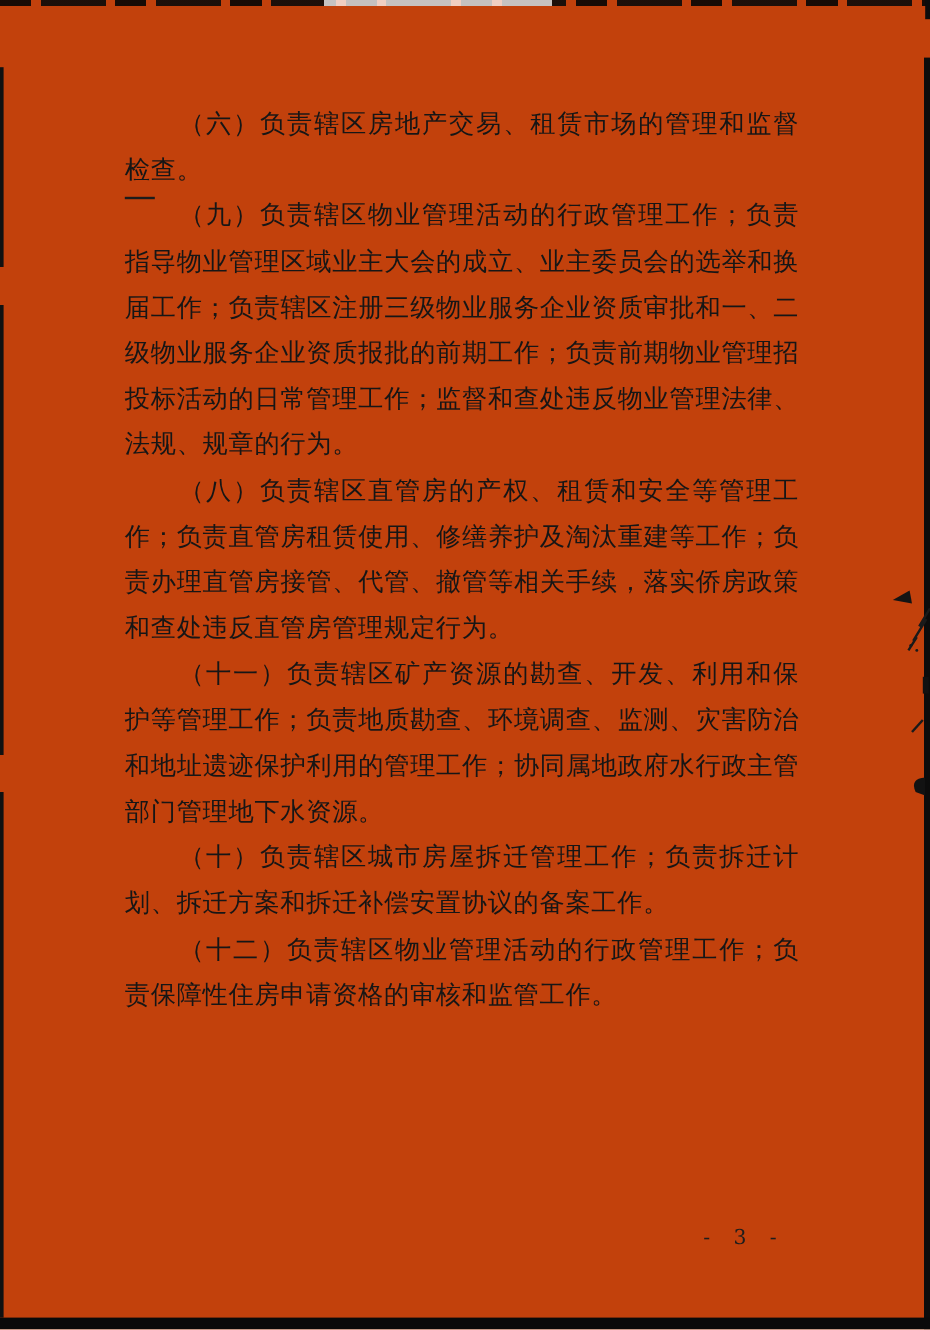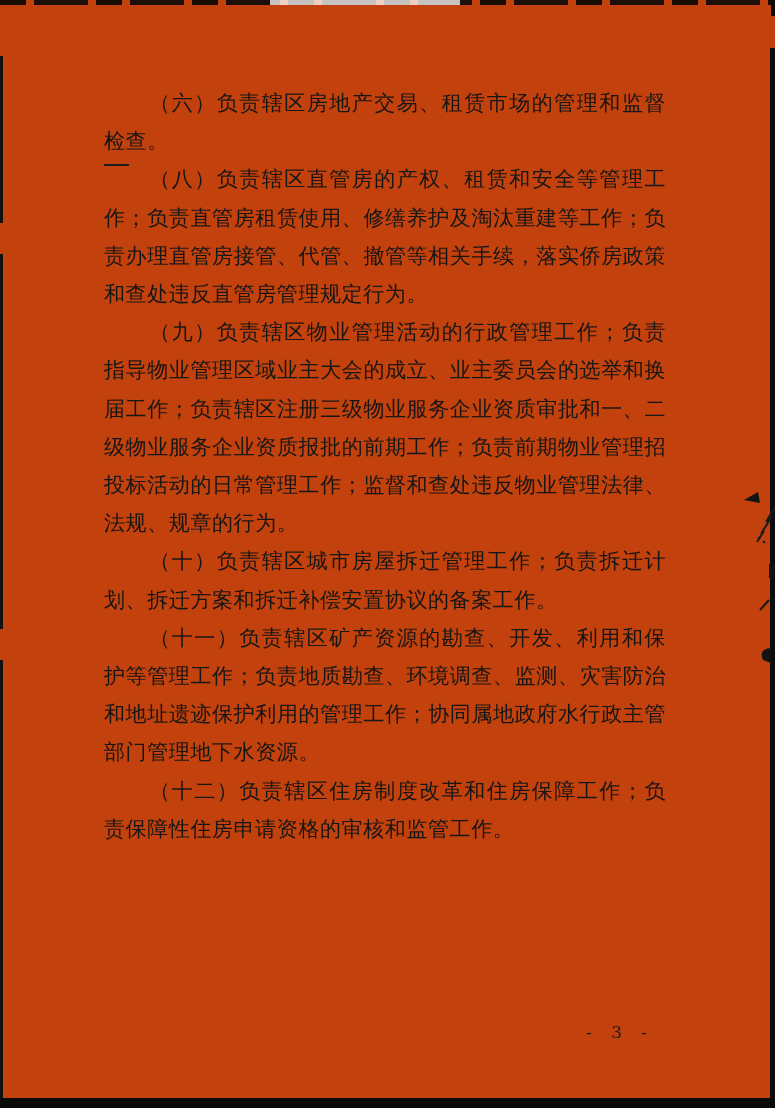--- a/index.html
+++ b/index.html
@@ -119,22 +119,22 @@
     <circle cx="28" cy="64" r="1.2" fill="#1a1a1a"></circle>
     <rect x="33" y="86" width="5" height="14" fill="#111"></rect>
     <path d="M24 132 l9 -10" stroke="#1a1a1a" stroke-width="2" fill="none"></path>
     <path d="M35 170 q-13 1 -8 12 l8 3 Z" fill="#121212"></path>
   </svg>
 
   <div class="underline-mark"></div>
 
   <div class="content">
     <p class="para">（六）负责辖区房地产交易、租赁市场的管理和监督检查。</p>
+    <p class="para">（九）负责辖区物业管理活动的行政管理工作；负责指导物业管理区域业主大会的成立、业主委员会的选举和换届工作；负责辖区注册三级物业服务企业资质审批和一、二级物业服务企业资质报批的前期工作；负责前期物业管理招投标活动的日常管理工作；监督和查处违反物业管理法律、法规、规章的行为。</p>
     <p class="para">（八）负责辖区直管房的产权、租赁和安全等管理工作；负责直管房租赁使用、修缮养护及淘汰重建等工作；负责办理直管房接管、代管、撤管等相关手续，落实侨房政策和查处违反直管房管理规定行为。</p>
-    <p class="para">（九）负责辖区物业管理活动的行政管理工作；负责指导物业管理区域业主大会的成立、业主委员会的选举和换届工作；负责辖区注册三级物业服务企业资质审批和一、二级物业服务企业资质报批的前期工作；负责前期物业管理招投标活动的日常管理工作；监督和查处违反物业管理法律、法规、规章的行为。</p>
+    <p class="para">（十一）负责辖区矿产资源的勘查、开发、利用和保护等管理工作；负责地质勘查、环境调查、监测、灾害防治和地址遗迹保护利用的管理工作；协同属地政府水行政主管部门管理地下水资源。</p>
     <p class="para">（十）负责辖区城市房屋拆迁管理工作；负责拆迁计划、拆迁方案和拆迁补偿安置协议的备案工作。</p>
-    <p class="para">（十一）负责辖区矿产资源的勘查、开发、利用和保护等管理工作；负责地质勘查、环境调查、监测、灾害防治和地址遗迹保护利用的管理工作；协同属地政府水行政主管部门管理地下水资源。</p>
-    <p class="para">（十二）负责辖区住房制度改革和住房保障工作；负责保障性住房申请资格的审核和监管工作。</p>
+    <p class="para">（十二）负责辖区物业管理活动的行政管理工作；负责保障性住房申请资格的审核和监管工作。</p>
   </div>
 
   <div class="page-number">- 3 -</div>
 
 </div>
 
 </body></html>

